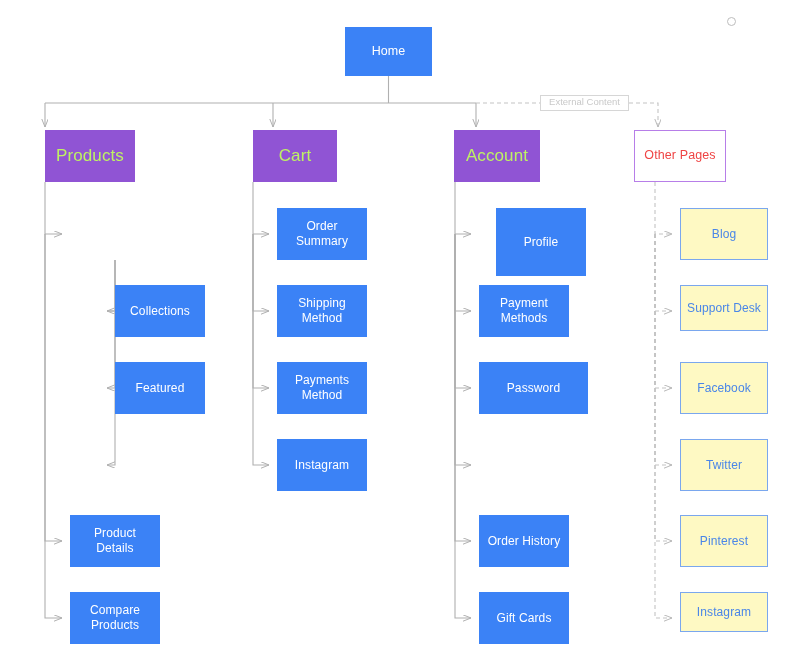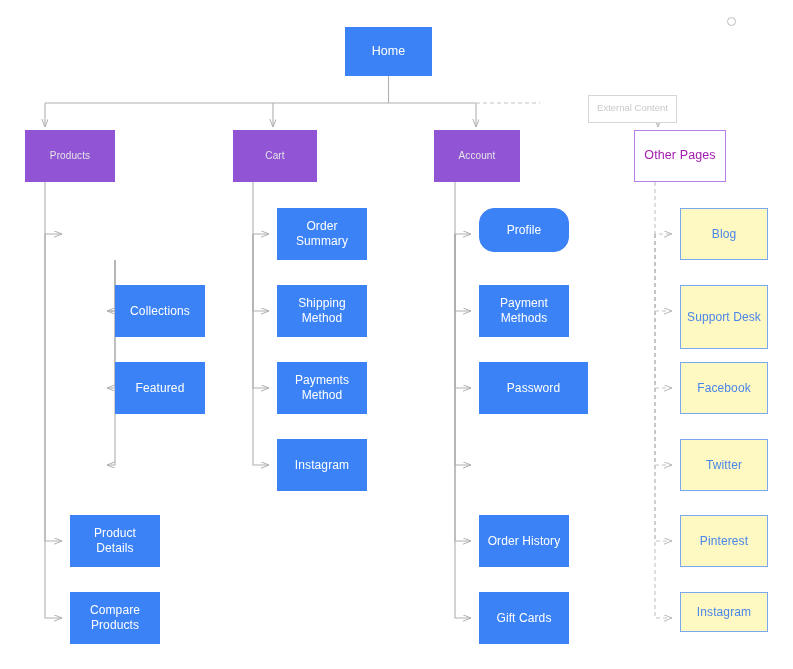--- a/index.html
+++ b/index.html
@@ -24,27 +24,28 @@
   .node span{display:block;padding:0 4px;}
 
   .n-root{
     background:#3b82f6;
     color:#ffffff;
     font-size:12.5px;
     border:1px solid #3b82f6;
   }
   .n-section{
     background:#9054d4;
-    color:#e5e5e5;
-    font-size:10px;
+    color:#bef264;
+    font-size:17px;
     border:1px solid #9054d4;
+    margin-left:20px;
   }
   .n-section-outline{
     background:#ffffff;
-    color:#a21caf;
+    color:#ef4444;
     font-size:12.5px;
     border:1.5px solid #b77ee8;
   }
   .n-page{
     background:#3b82f6;
     color:#ffffff;
     font-size:12px;
     border:1px solid #3b82f6;
   }
   .n-ext{
@@ -157,21 +158,21 @@
   </div>
 
   <div class="node n-section" style="left:434px;top:130px;width:86px;height:52px;">
     <span>Account</span>
   </div>
 
   <div class="node n-section-outline" style="left:634px;top:130px;width:92px;height:52px;">
     <span>Other Pages</span>
   </div>
 
-  <div class="edge-label" style="left:540px;top:95px;width:89px;height:28px;display:flex;align-items:center;justify-content:center;margin-left:48px;">
+  <div class="edge-label" style="left:540px;top:95px;width:89px;height:16px;display:flex;align-items:center;justify-content:center;">
     <span>External Content</span>
   </div>
 
 
   <div class="node n-page" style="left:115px;top:285px;width:90px;height:52px;">
     <span>Collections</span>
   </div>
 
   <div class="node n-page" style="left:115px;top:362px;width:90px;height:52px;">
     <span>Featured</span>
@@ -195,21 +196,21 @@
   </div>
 
   <div class="node n-page" style="left:277px;top:362px;width:90px;height:52px;">
     <span>Payments Method</span>
   </div>
 
   <div class="node n-page" style="left:277px;top:439px;width:90px;height:52px;">
     <span>Instagram</span>
   </div>
 
-  <div class="node n-page" style="left:479px;top:208px;width:90px;height:44px;border-radius:15px;">
+  <div class="node n-page" style="left:496px;top:208px;width:90px;height:68px;">
     <span>Profile</span>
   </div>
 
   <div class="node n-page" style="left:479px;top:285px;width:90px;height:52px;">
     <span>Payment Methods</span>
   </div>
 
   <div class="node n-page" style="left:479px;top:362px;width:109px;height:52px;">
     <span>Password</span>
   </div>
@@ -220,21 +221,21 @@
   </div>
 
   <div class="node n-page" style="left:479px;top:592px;width:90px;height:52px;">
     <span>Gift Cards</span>
   </div>
 
   <div class="node n-ext" style="left:680px;top:208px;width:88px;height:52px;">
     <span>Blog</span>
   </div>
 
-  <div class="node n-ext" style="left:680px;top:285px;width:88px;height:64px;">
+  <div class="node n-ext" style="left:680px;top:285px;width:88px;height:46px;">
     <span>Support Desk</span>
   </div>
 
   <div class="node n-ext" style="left:680px;top:362px;width:88px;height:52px;">
     <span>Facebook</span>
   </div>
 
   <div class="node n-ext" style="left:680px;top:439px;width:88px;height:52px;">
     <span>Twitter</span>
   </div>

